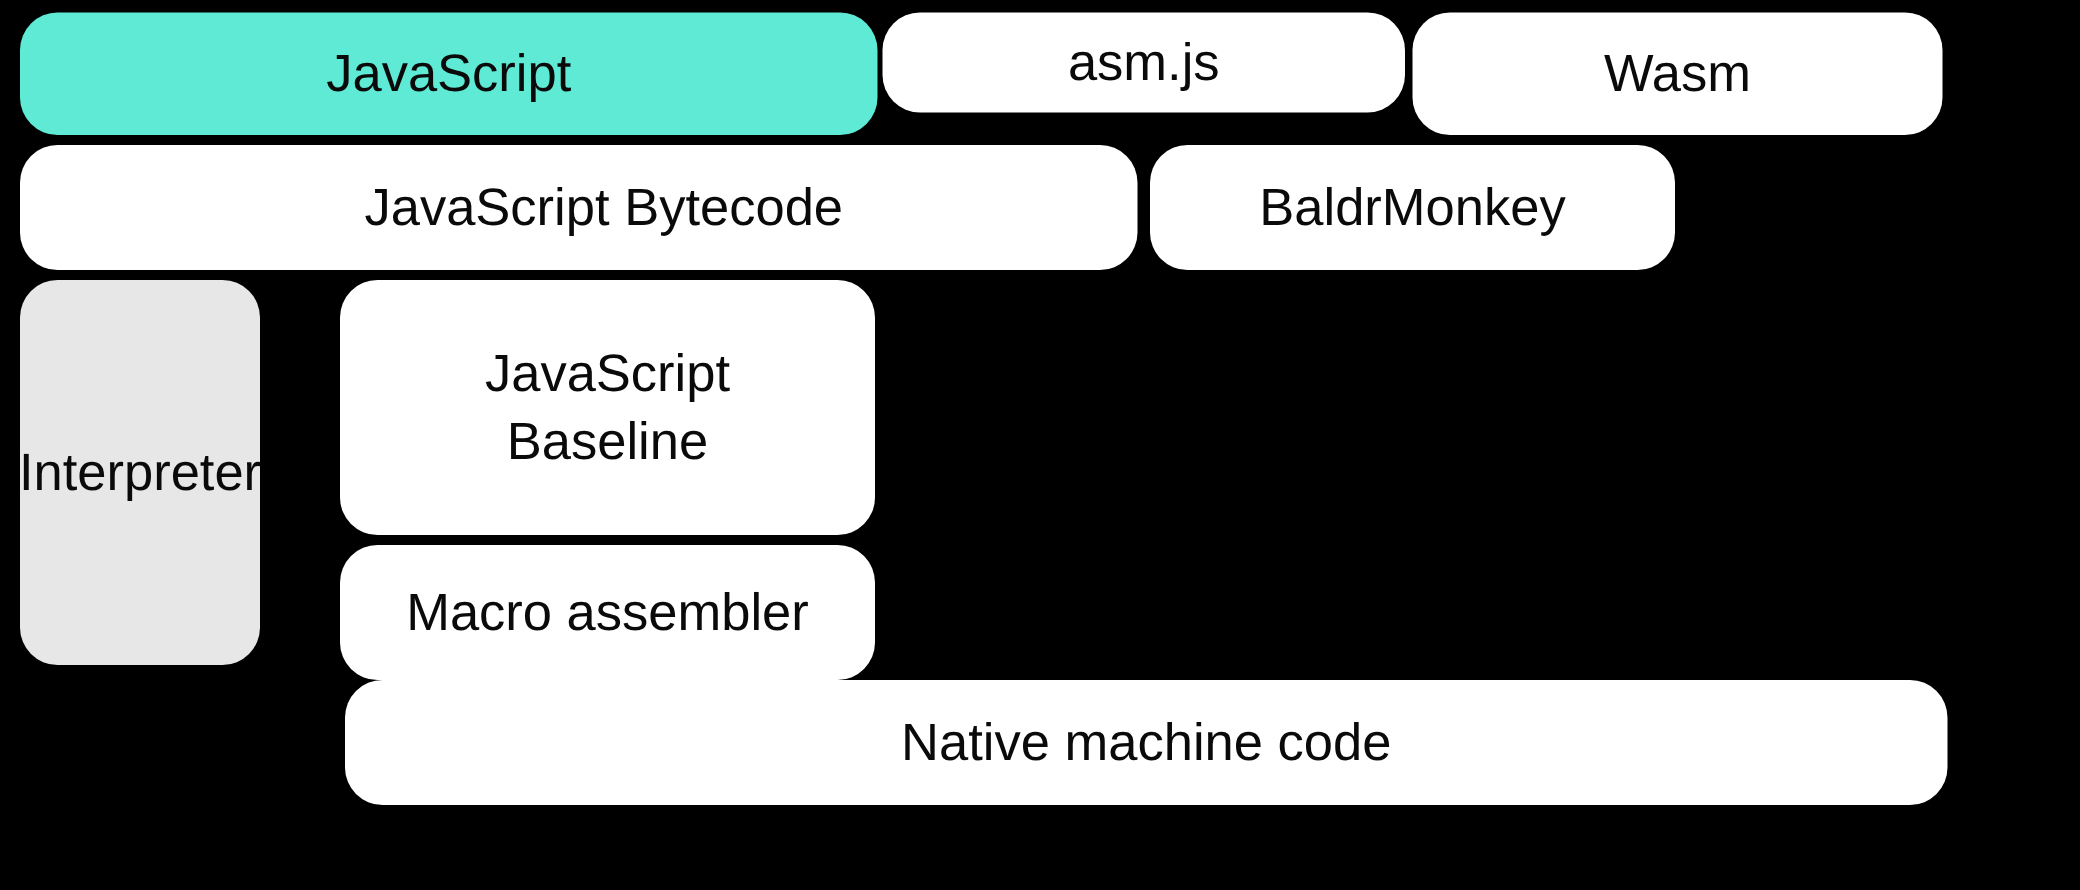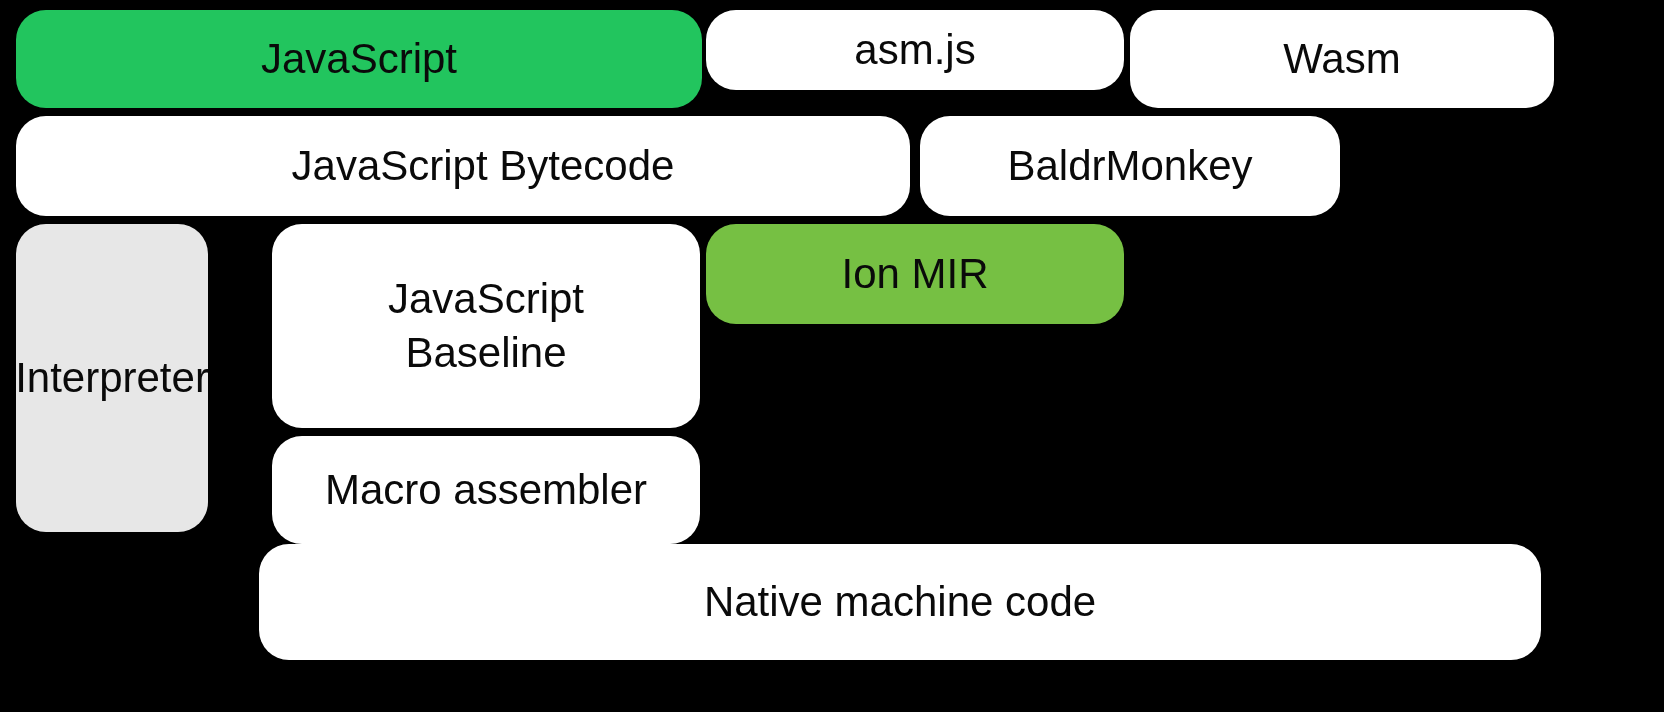--- a/index.html
+++ b/index.html
@@ -21,43 +21,43 @@
     text-align: center;
     color: #0a0a0a;
     font-size: 42px;
     line-height: 1.28;
   }
   .box .label { display: block; }
 
   
   .b-javascript        { left: 16px;   top: 10px;  width: 686px;  height: 98px;  }
   .b-asmjs             { left: 706px;  top: 10px;  width: 418px;  height: 80px;  }
-  .b-wasm              { left: 1130px; top: 10px;  width: 424px;  height: 98px; border-radius: 28px;  }
+  .b-wasm              { left: 1130px; top: 10px;  width: 424px;  height: 98px;  }
 
   
   .b-js-bytecode       { left: 16px;   top: 116px; width: 894px;  height: 100px; padding-left: 40px; }
   .b-baldrmonkey       { left: 920px;  top: 116px; width: 420px;  height: 100px; }
 
   
   .b-interpreter       { left: 16px;   top: 224px; width: 192px;  height: 308px; }
   .b-js-baseline       { left: 272px;  top: 224px; width: 428px;  height: 204px; }
   .b-js-baseline .label{ max-width: 280px; }
   .b-ion-mir           { left: 706px;  top: 224px; width: 418px;  height: 100px; }
   .b-macro-assembler   { left: 272px;  top: 436px; width: 428px;  height: 108px;  }
   .b-cranelift         { left: 706px;  top: 330px; width: 848px;  height: 206px; }
 
   
-  .b-native            { left: 259px;  top: 544px; width: 1282px; height: 116px; text-align: center; }
+  .b-native            { left: 276px;  top: 544px; width: 1282px; height: 100px; text-align: center; }
 </style>
 </head>
 <body>
 
 <div class="diagram" style="background: rgb(0, 0, 0);">
 
-  <div class="box b-javascript" style="background: #22c55e;">
+  <div class="box b-javascript" style="background: #5eead4;">
     <span class="label">JavaScript</span>
   </div>
 
   <div class="box b-asmjs" style="background: rgb(255, 255, 255);">
     <span class="label">asm.js</span>
   </div>
 
   <div class="box b-wasm" style="background: rgb(255, 255, 255);">
     <span class="label">Wasm</span>
   </div>
@@ -71,23 +71,20 @@
   </div>
 
   <div class="box b-interpreter" style="background: rgb(231, 231, 231);">
     <span class="label">Interpreter</span>
   </div>
 
   <div class="box b-js-baseline" style="background: rgb(255, 255, 255);">
     <span class="label">JavaScript Baseline</span>
   </div>
 
-  <div class="box b-ion-mir" style="background: rgb(118, 192, 67);">
-    <span class="label">Ion MIR</span>
-  </div>
 
   <div class="box b-macro-assembler" style="background: rgb(255, 255, 255);">
     <span class="label">Macro assembler</span>
   </div>
 
 
   <div class="box b-native" style="background: rgb(255, 255, 255);">
     <span class="label">Native machine code</span>
   </div>
 

